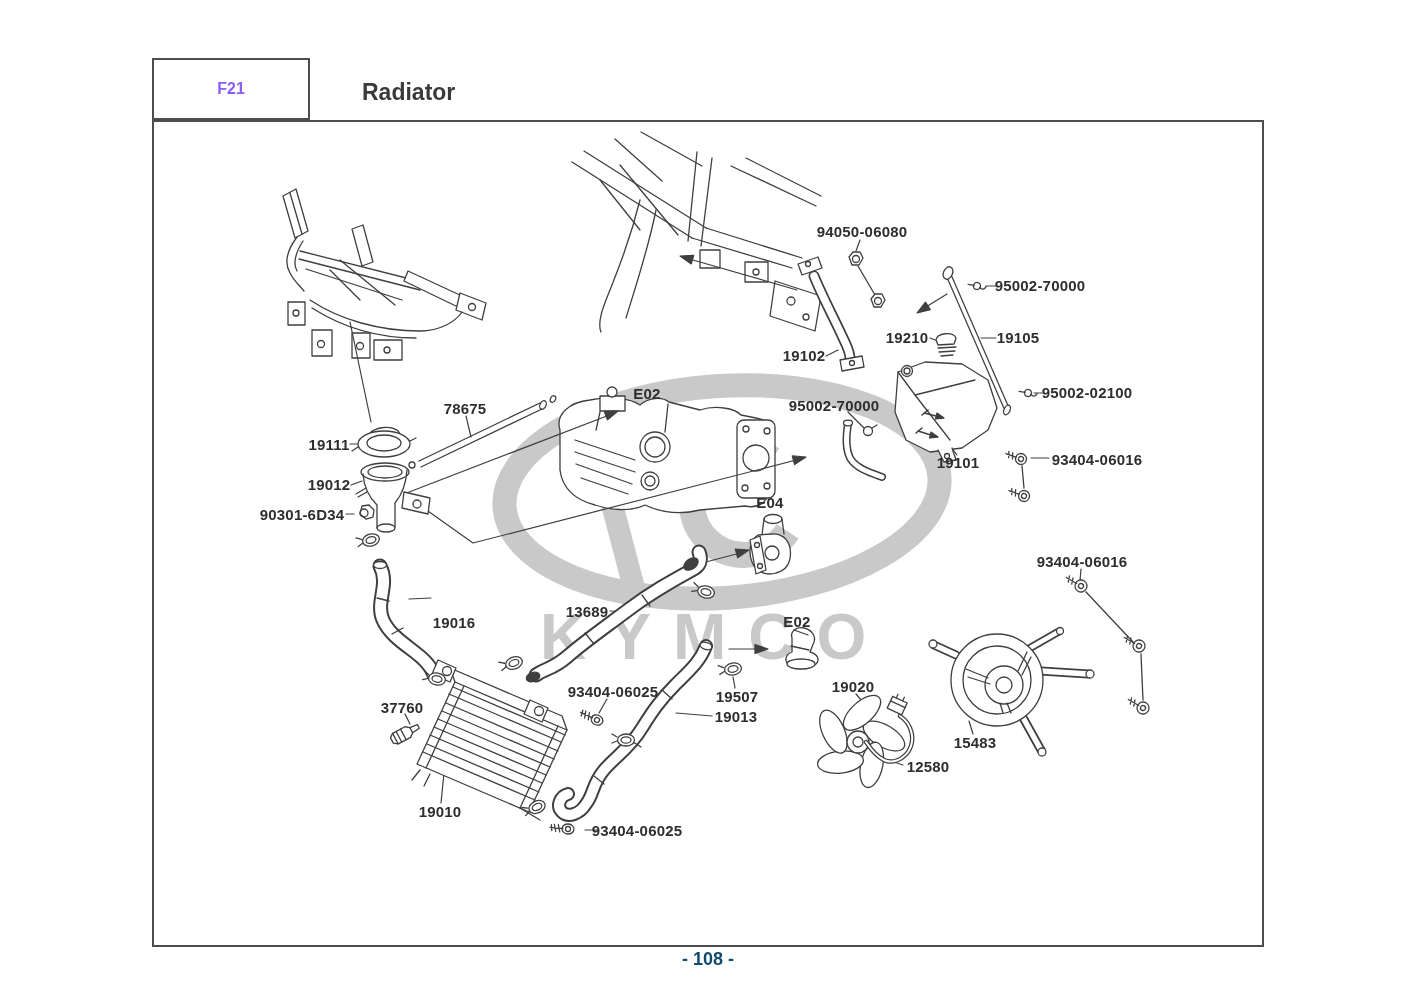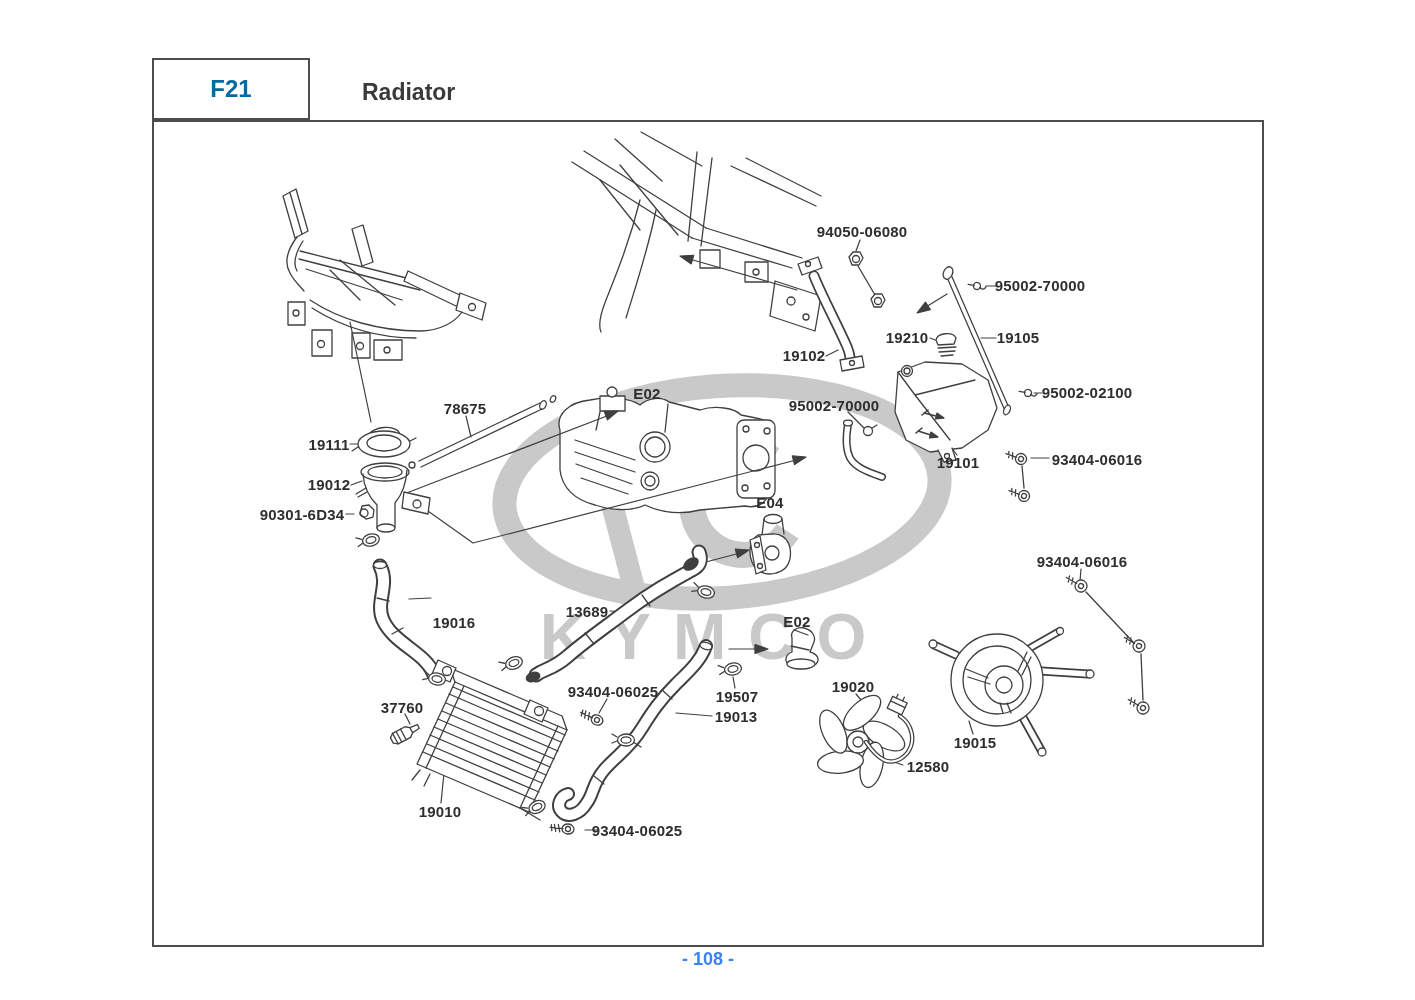--- a/index.html
+++ b/index.html
@@ -1,25 +1,25 @@
 <!DOCTYPE html>
 <html><head>
 <meta charset="utf-8">
 <style>
   html,body{margin:0;padding:0;background:#fff;}
   .page{position:relative;width:1415px;height:1000px;background:#fff;overflow:hidden;
         font-family:"Liberation Sans",sans-serif;}
   .code-box{position:absolute;left:152px;top:58px;width:158px;height:62px;
             border:2px solid #4d4d4d;box-sizing:border-box;display:flex;
-            align-items:center;justify-content:center;font-size:24px;font-weight:bold;color:#0369a1;}
+            align-items:center;justify-content:center;font-size:16px;font-weight:bold;color:#8b5cf6;}
   .doc-title{position:absolute;left:362px;top:79px;font-size:23px;font-weight:bold;color:#3a3a3a;}
   .content-box{position:absolute;left:152px;top:120px;width:1112px;height:827px;
                border:2px solid #4d4d4d;box-sizing:border-box;}
   .footer{position:absolute;left:152px;top:949px;width:1112px;text-align:center;
-          font-size:18px;font-weight:bold;color:#3b82f6;}
+          font-size:18px;font-weight:bold;color:#0c4a6e;}
   .diagram-svg{position:absolute;left:0;top:0;}
   #labels-layer{position:absolute;left:0;top:0;width:100%;height:100%;pointer-events:none;}
   .part-label{position:absolute;transform:translate(-50%,-50%);font-size:15px;font-weight:bold;
               color:#2e2e2e;white-space:nowrap;letter-spacing:0.2px;}
   .wm-text{font-size:64px;font-weight:bold;letter-spacing:22px;fill:#c9c9c9;}
 </style>
 </head>
 <body>
 
 <div class="page">
@@ -442,20 +442,20 @@
       <div class="part-label" style="left: 770px; top: 502px;">E04</div>
       <div class="part-label" style="left: 454px; top: 598px; margin-top: 24px;">19016</div>
       <div class="part-label" style="left: 587px; top: 611px;">13689</div>
       <div class="part-label" style="left: 797px; top: 621px;">E02</div>
       <div class="part-label" style="left: 1082px; top: 561px;">93404-06016</div>
       <div class="part-label" style="left: 613px; top: 691px;">93404-06025</div>
       <div class="part-label" style="left: 737px; top: 696px; text-align: center;">19507</div>
       <div class="part-label" style="left: 736px; top: 716px;">19013</div>
       <div class="part-label" style="left: 853px; top: 686px;">19020</div>
       <div class="part-label" style="left: 402px; top: 707px;">37760</div>
-      <div class="part-label" style="left: 975px; top: 742px;">19015</div>
+      <div class="part-label" style="left: 975px; top: 742px;">15483</div>
       <div class="part-label" style="left: 928px; top: 766px;">12580</div>
       <div class="part-label" style="left: 440px; top: 811px;">19010</div>
       <div class="part-label" style="left: 637px; top: 830px;">93404-06025</div>
     </div>
 
   <div class="footer">- 108 -</div>
 </div>
 
 </body></html>

